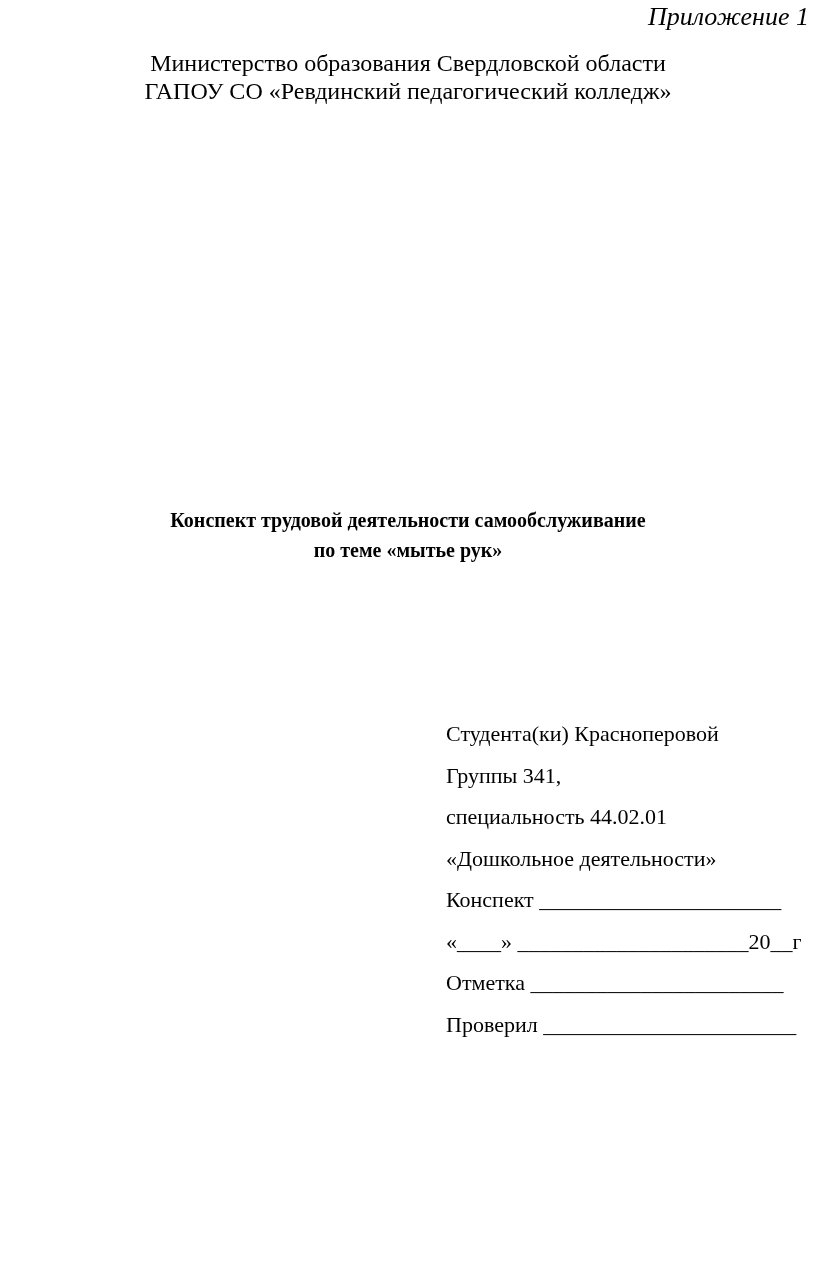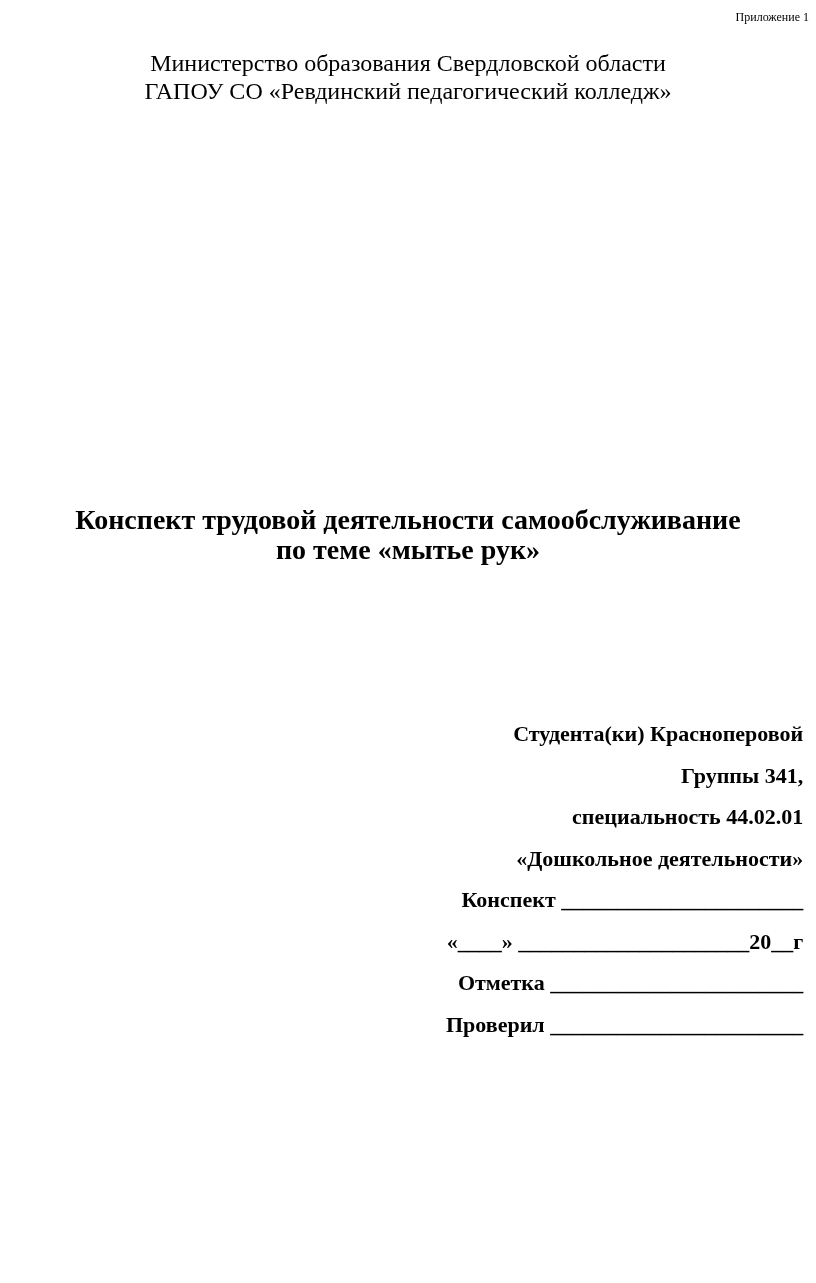--- a/index.html
+++ b/index.html
@@ -13,56 +13,57 @@
     height: 1283px;
     background: #ffffff;
     color: #000000;
     font-family: "Liberation Serif", "DejaVu Serif", serif;
     overflow: hidden;
   }
   .appendix {
     position: absolute;
     top: 4px;
     right: 7px;
-    font-size: 12px;
+    font-size: 26px;
+    font-style: italic;
     line-height: 26px;
   }
   .org-header {
     position: absolute;
     top: 49px;
     left: 0;
     right: 0;
     text-align: center;
     font-size: 24px;
     line-height: 28px;
     white-space: nowrap;
   }
   .doc-title {
     position: absolute;
     top: 506px;
     left: 0;
     right: 0;
     text-align: center;
-    font-size: 28px;
+    font-size: 20px;
     font-weight: bold;
     line-height: 28px;
     white-space: nowrap;
   }
   .doc-title .title-line + .title-line {
     margin-top: 2px;
   }
   .attribution {
     position: absolute;
     top: 713px;
     left: 446px;
     font-size: 22px;
-    font-weight: bold;
+    font-weight: normal;
     line-height: 41.5px;
     white-space: nowrap;
-    text-align: right;
+    text-align: left;
   }
 </style>
 </head>
 <body>
 
 <div class="page">
 
   <div class="appendix">Приложение 1</div>
 
   <div class="org-header">

